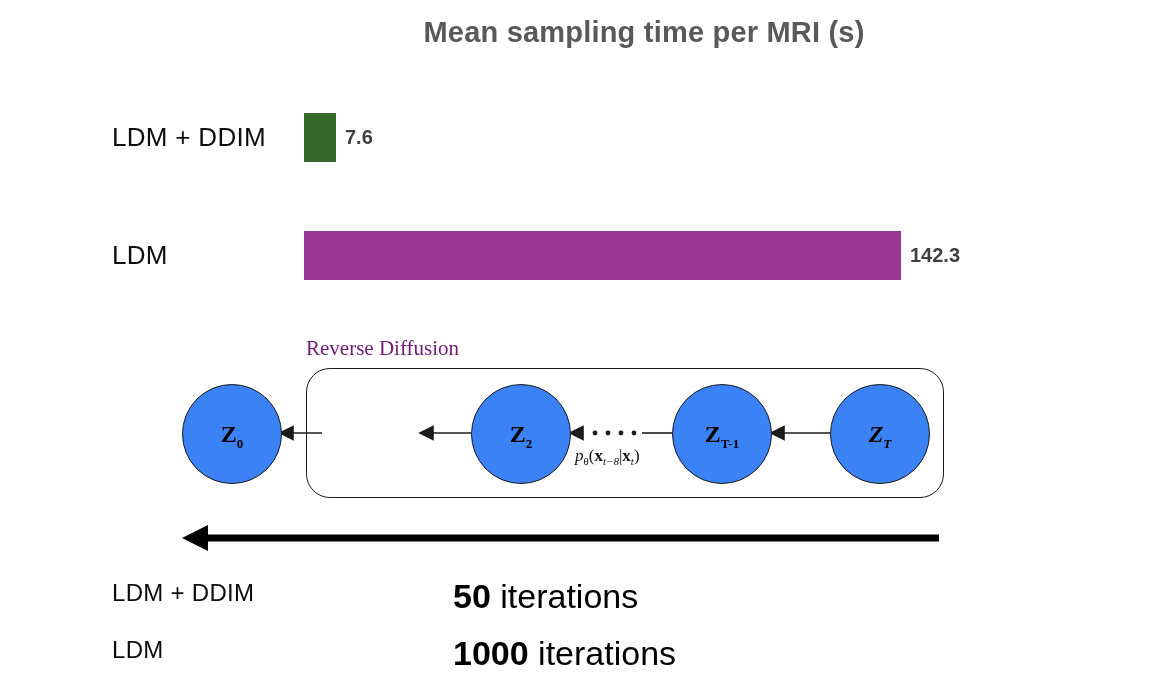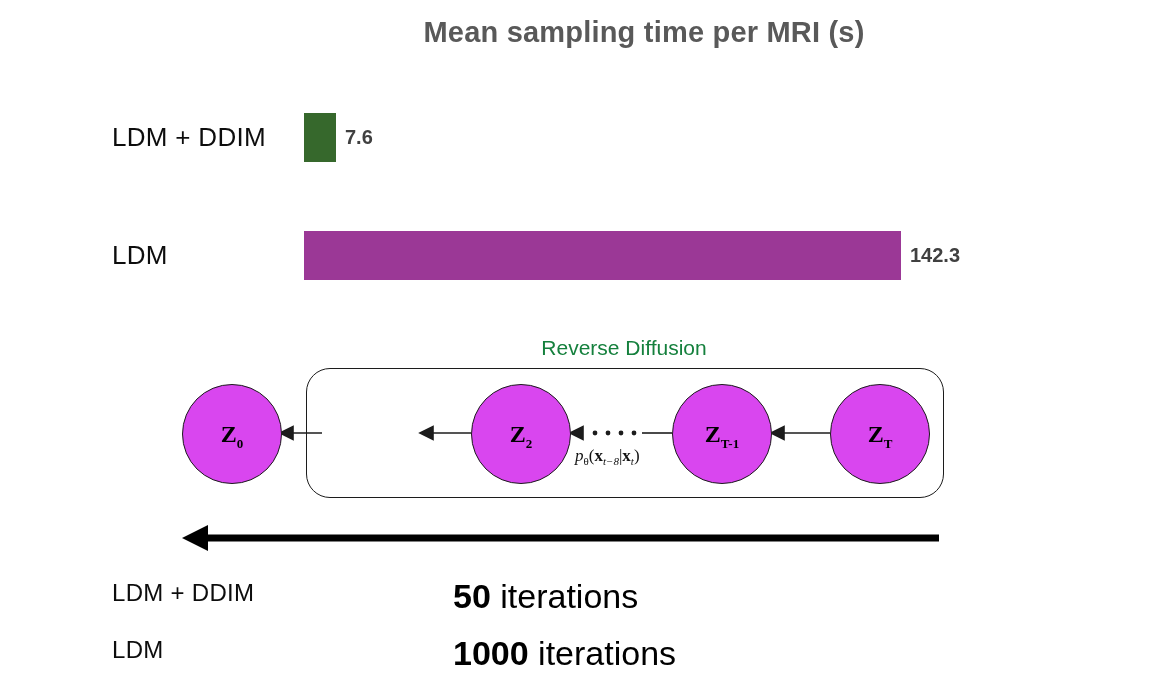--- a/index.html
+++ b/index.html
@@ -28,43 +28,42 @@
     width:192px;flex:0 0 192px;
     font-size:26px;color:#0d0d0d;letter-spacing:0.3px;
   }
   .bar{height:49px;flex:0 0 auto;}
   .bar-val{
     margin-left:9px;
     font-size:20px;font-weight:bold;color:#404040;
   }
   .diagram-title{
     position:absolute;left:272px;top:336px;width:636px;
-    text-align:center;
-    font-family:Liberation Sans, sans-serif;
-    font-size:21px;color:#15803d;
+    font-family:Liberation Serif, serif;
+    font-size:21px;color:#701a75;
   }
   .plate{
     position:absolute;left:272px;top:368px;width:636px;height:128px;
     border:1.5px solid #1c1c1c;border-radius:24px;
     background:transparent;z-index:2;
   }
   .node{
     position:absolute;top:384px;width:98px;height:98px;
     border:1.5px solid #1c1c1c;border-radius:50%;
-    background:#d946ef;z-index:3;
+    background:#3b82f6;z-index:3;
     display:flex;align-items:center;justify-content:center;
     font-family:"Liberation Serif","DejaVu Serif",serif;
     font-size:24px;font-weight:bold;color:#000;
   }
   .node sub{font-size:13px;line-height:0;}
   .node.n0{left:148px;}
   .node.n1{left:288px;}
   .node.n2{left:437px;justify-content:center;}
   .node.n3{left:638px;}
-  .node.n4{left:796px;}
+  .node.n4{left:796px;font-style:italic;}
   .arrows{position:absolute;left:0;top:0;z-index:1;pointer-events:none;}
   .trans-label{
     position:absolute;left:541px;top:446px;z-index:4;
     font-family:"Liberation Serif","DejaVu Serif",serif;
     font-size:17px;color:#111;white-space:nowrap;
   }
   .trans-label .it{font-style:italic;}
   .trans-label .bf{font-weight:bold;}
   .trans-label sub{font-size:11px;line-height:0;}
   

